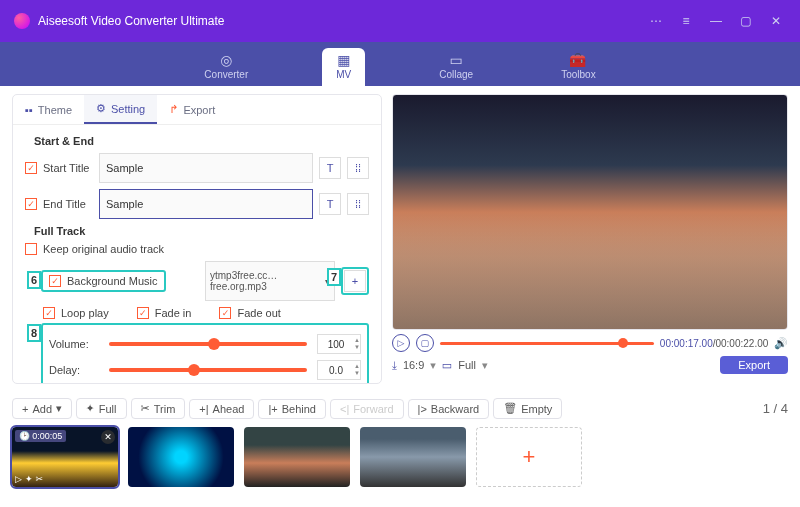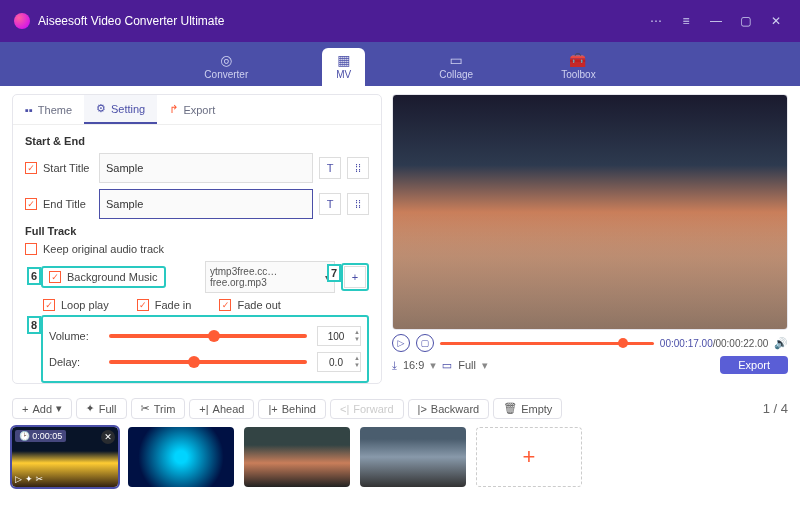--- a/index.html
+++ b/index.html
@@ -1,19 +1,19 @@
 <!DOCTYPE html>
 <html><head>
 <meta charset="utf-8">
 <style>
 * { box-sizing: border-box; margin: 0; padding: 0; font-family: -apple-system, "Segoe UI", Arial, sans-serif; }
 body { background: #fff; width: 800px; height: 507px; overflow: hidden; color: #333; font-size: 11px; }
 
 
-.titlebar { height: 42px; background: #4c1d95; color: #fff; display: flex; align-items: center; padding: 0 14px; }
+.titlebar { height: 42px; background: #6d28d9; color: #fff; display: flex; align-items: center; padding: 0 14px; }
 .titlebar .logo { width: 16px; height: 16px; border-radius: 50%; background: radial-gradient(circle at 30% 30%, #ff5ea0, #c700ff); margin-right: 8px; }
 .titlebar .title { font-size: 12px; }
 .titlebar .spacer { flex: 1; }
 .titlebar .icon { width: 20px; text-align: center; margin-left: 10px; font-size: 12px; cursor: pointer; color: #cfd1f0; }
 
 
 .topnav { height: 44px; background: #4b4fa8; display: flex; justify-content: center; gap: 60px; align-items: flex-end; padding-bottom: 0; }
 .topnav .nav-item { display: flex; flex-direction: column; align-items: center; color: #cfd1f0; font-size: 10px; padding: 4px 14px 6px; cursor: pointer; }
 .topnav .nav-item.active { background: #fff; color: #4b4fa8; border-radius: 6px 6px 0 0; }
 .topnav .nav-item .ni-icon { font-size: 14px; margin-bottom: 1px; }
@@ -21,28 +21,28 @@
 .main { display: flex; padding: 8px 12px 0 12px; gap: 10px; }
 
 
 .panel { width: 370px; border: 1px solid #e6e6ec; border-radius: 5px; height: 290px; overflow: hidden; }
 .tabs { display: flex; border-bottom: 1px solid #eee; height: 30px; }
 .tabs .tab { display: flex; align-items: center; gap: 5px; padding: 0 12px; font-size: 11px; cursor: pointer; color: #6a6e83; position: relative; }
 .tabs .tab.active { background: #f5f6fa; color: #4b4fa8; border-bottom: 2px solid #4b4fa8; }
 .tabs .tab .ti { font-size: 11px; }
 
 .section { padding: 6px 12px 2px; }
-.section-h { font-weight: 600; color: #333; margin: 4px 0 6px; font-size: 11px; }
+.section-h { font-weight: 600; color: #333; margin: 4px 9px 6px; font-size: 11px; }
 .row { display: flex; align-items: center; gap: 6px; margin-bottom: 6px; }
 .checkbox { width: 12px; height: 12px; border: 1px solid #ff5c35; display: inline-flex; align-items: center; justify-content: center; color: #ff5c35; font-size: 9px; }
 .label { font-size: 11px; color: #444; white-space: nowrap; }
 .input { flex: 1; height: 30px; border: 1px solid #ddd; background: #fafafa; padding: 0 6px; font-size: 11px; color: #333; }
 .input.highlight { border: 1px solid #4b4fa8; }
 .btn-small { width: 22px; height: 22px; border: 1px solid #ddd; background: #fff; display: flex; align-items: center; justify-content: center; color: #4b4fa8; cursor: pointer; font-size: 11px; }
-.dropdown { width: 130px; height: 32px; border: 1px solid #ddd; background: #fafafa; font-size: 10px; display: flex; align-items: center; justify-content: space-between; padding: 0 4px; color: #555; }
+.dropdown { width: 130px; height: 40px; border: 1px solid #ddd; background: #fafafa; font-size: 10px; display: flex; align-items: center; justify-content: space-between; padding: 0 4px; color: #555; }
 
 .highlight-box { border: 2px solid #29c9c1; border-radius: 3px; padding: 3px 6px; position: relative; }
 .hl-num { position: absolute; top: -1px; left: -16px; width: 14px; height: 18px; border: 2px solid #29c9c1; background: #fff; display: flex; align-items: center; justify-content: center; font-weight: bold; font-size: 11px; color: #333; }
 
 .check-row { display: flex; gap: 28px; margin: 4px 0; }
 
 .slider-row { display: flex; align-items: center; gap: 10px; margin: 6px 0; }
 .slider-label { width: 50px; font-size: 11px; color: #444; }
 .slider-track { flex: 1; height: 4px; background: #ff5c35; border-radius: 2px; position: relative; }
 .slider-thumb { position: absolute; top: -4px; width: 12px; height: 12px; border-radius: 50%; background: #ff5c35; }

